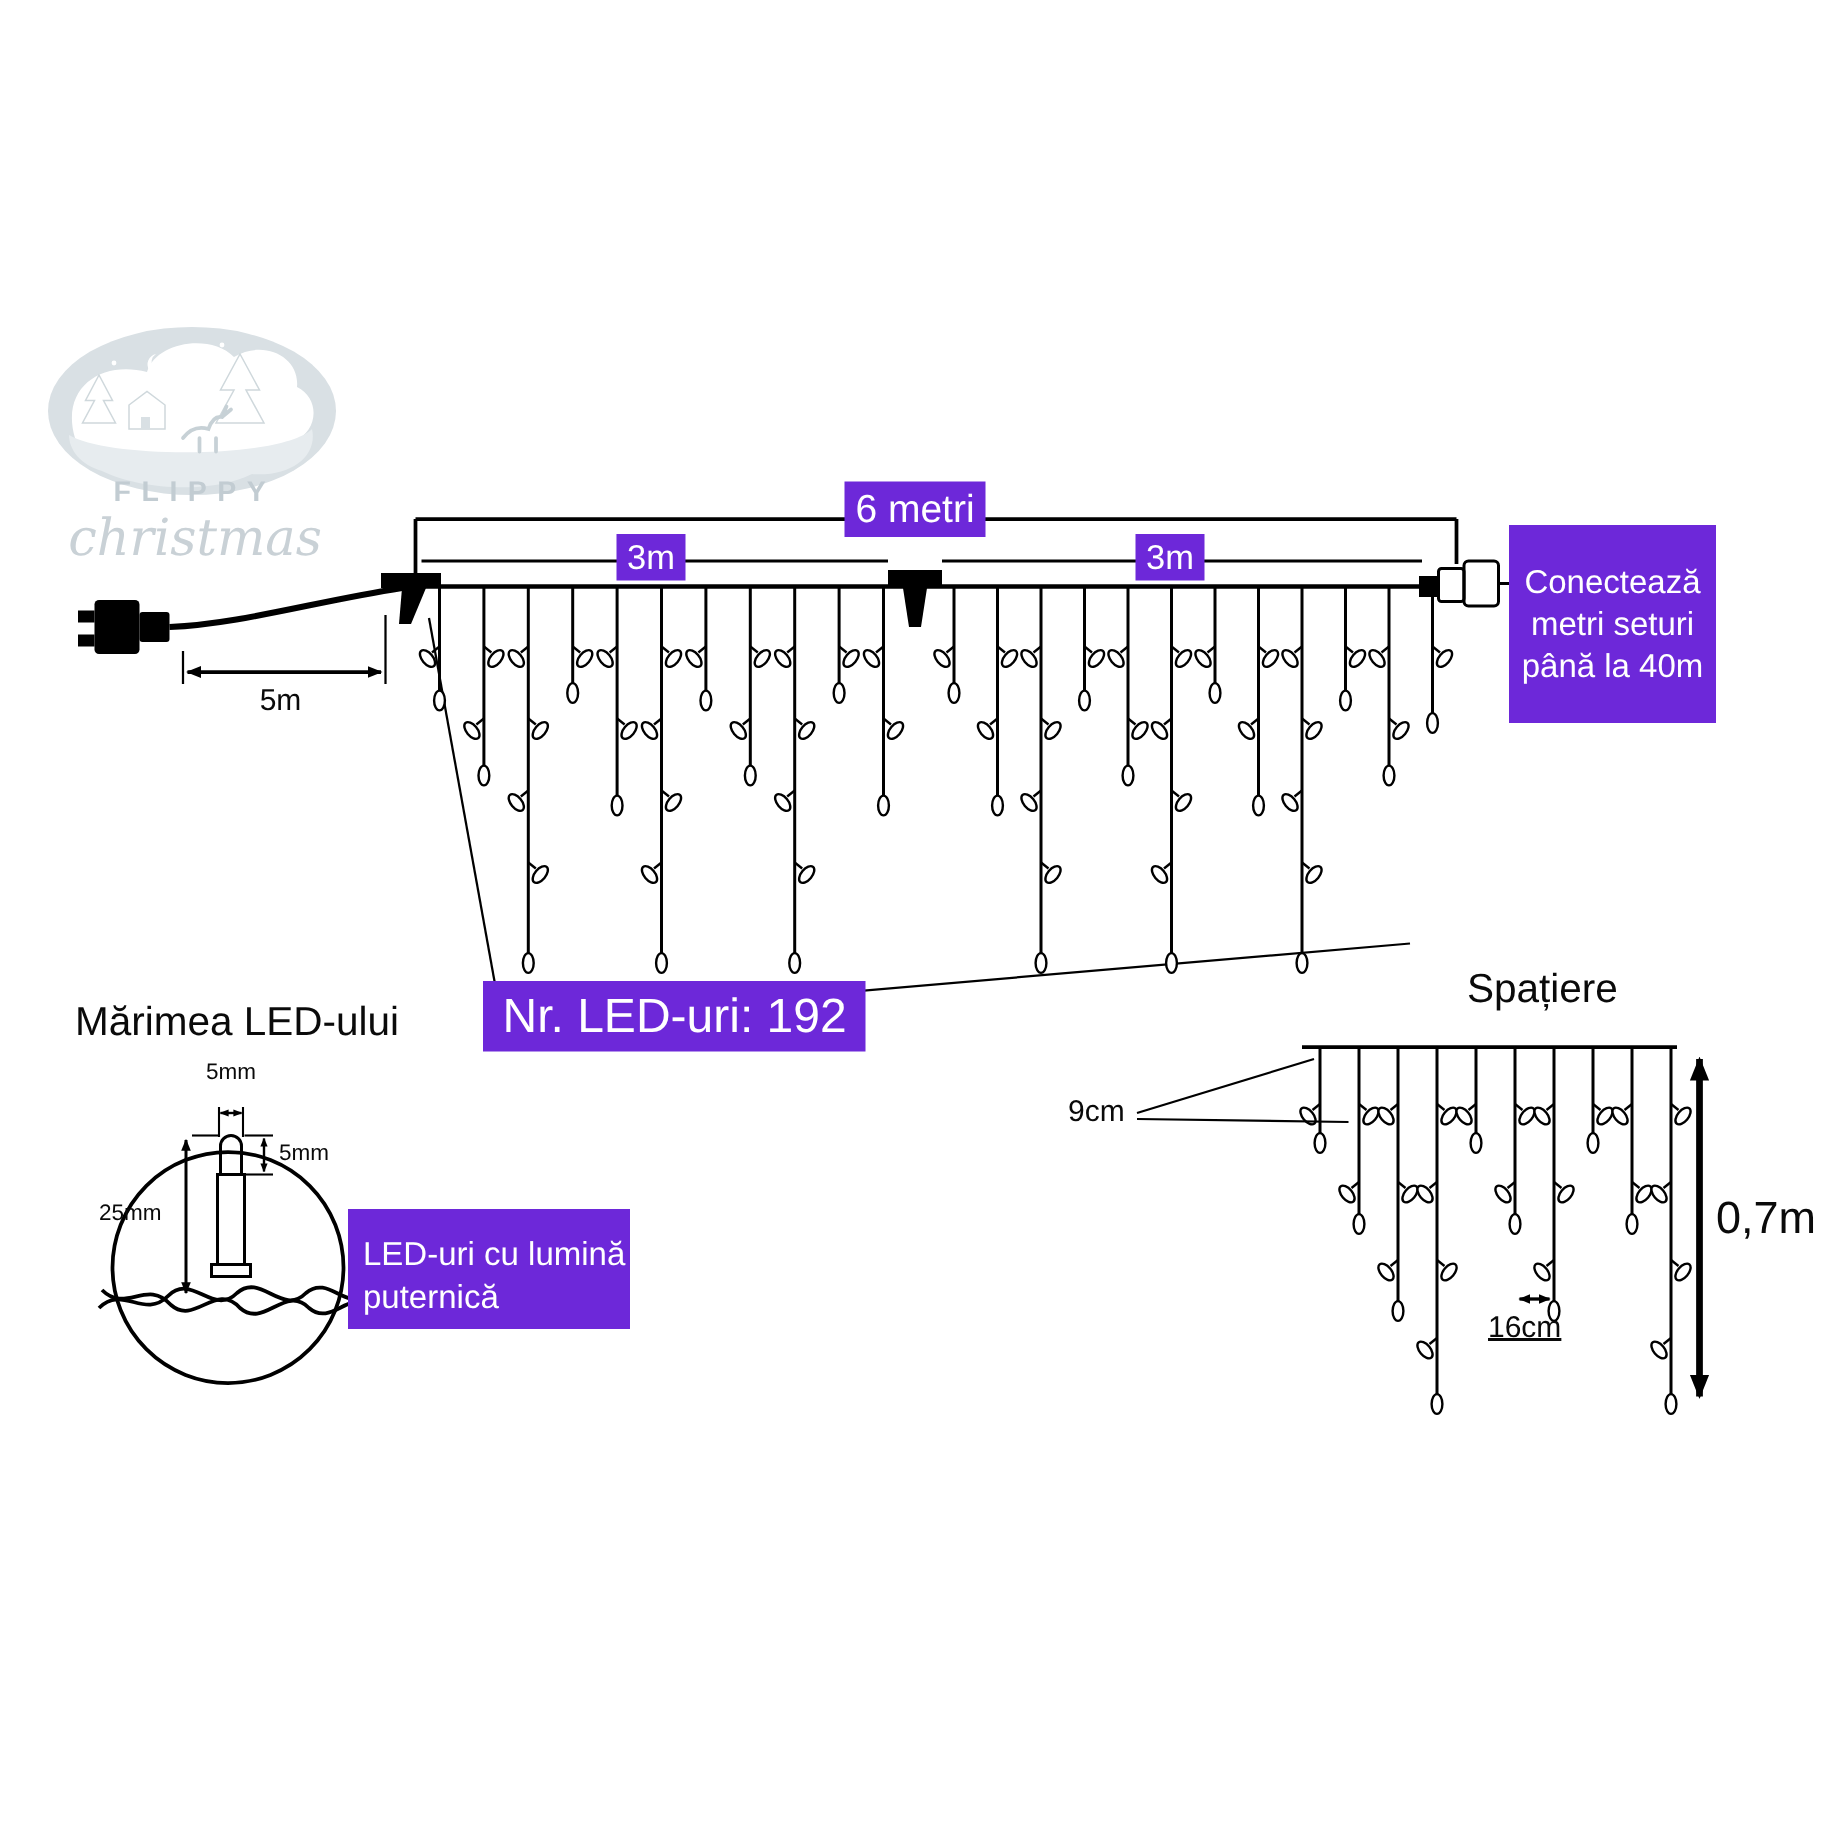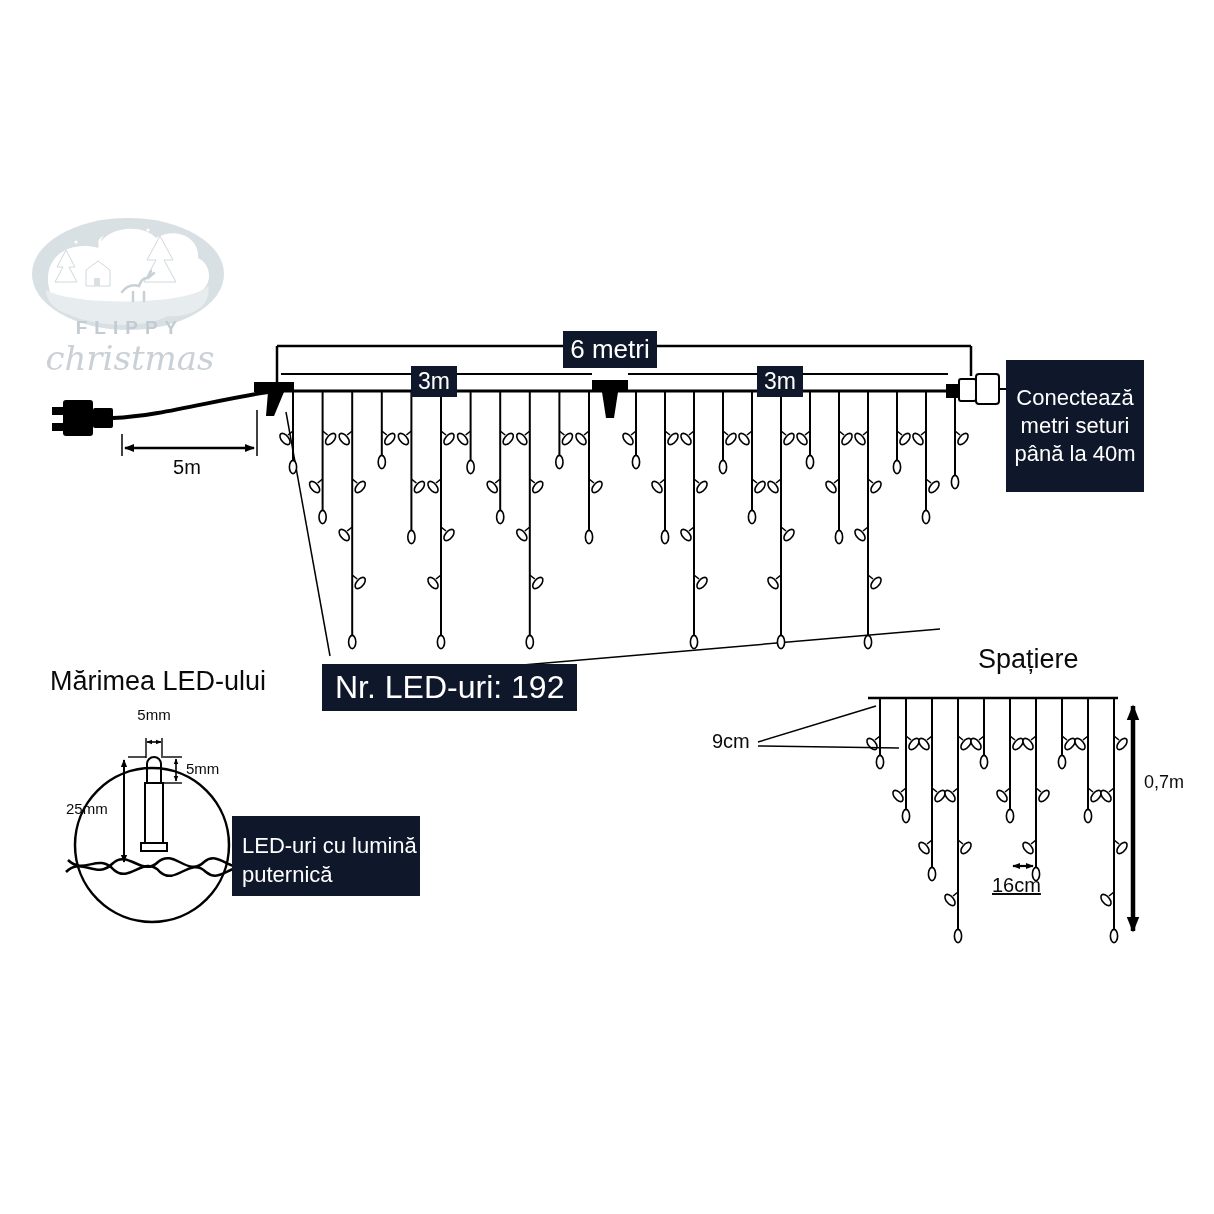--- a/index.html
+++ b/index.html
@@ -4,22 +4,22 @@
 <style>
   html,body{margin:0;padding:0;background:#ffffff;}
   .canvas{position:relative;width:1214px;height:1214px;background:#ffffff;overflow:hidden;
           font-family:"Liberation Sans","DejaVu Sans",sans-serif;color:#0a0a0a;}
   svg.layer{position:absolute;left:0;top:0;z-index:1;}
   .ln{stroke:#000;fill:none;}
   .strand{stroke:#000;stroke-width:2;fill:none;}
   .stub{stroke:#000;stroke-width:1.6;}
   .led{fill:#fff;stroke:#000;stroke-width:1.6;}
   .lbl{position:absolute;z-index:2;white-space:nowrap;}
-  .blk{position:absolute;z-index:2;background:#0f172a;color:#ffffff;
-       display:flex;align-items:center;justify-content:center;text-align:center;margin-top:10px;}
+  .blk{position:absolute;z-index:2;background:#6d28d9;color:#ffffff;
+       display:flex;align-items:center;justify-content:center;text-align:center;}
   .title{position:absolute;left:0;right:0;top:230px;text-align:center;z-index:2;
          font-size:57px;font-weight:700;letter-spacing:1px;}
   .foot{position:absolute;left:0;right:0;top:960px;text-align:center;z-index:2;font-size:27px;}
   .logo-top{font-size:19px;font-weight:700;letter-spacing:7px;fill:#c2ccd2;}
   .logo-script{font-family:"DejaVu Serif","Liberation Serif",serif;font-style:italic;
                font-size:34px;fill:#c9d1d6;}
 </style>
 </head>
 <body>
 
@@ -639,21 +639,21 @@
   <div class="lbl" style="left:152px;top:456px;width:70px;text-align:center;font-size:20px;">5m</div>
 
   <div class="lbl" style="left:978px;top:644px;width:120px;text-align:left;font-size:27px;">Spațiere</div>
 
   <div class="lbl" style="left:50px;top:666px;font-size:27px;">Mărimea LED-ului</div>
 
   <div class="lbl" style="left:712px;top:730px;font-size:20px;">9cm</div>
 
   <div class="lbl" style="left:992px;top:874px;width:62px;text-align:left;font-size:20px;text-decoration:underline;">16cm</div>
 
-  <div class="lbl" style="left:1144px;top:772px;font-size:18px;">0,7m</div>
+  <div class="lbl" style="left:1144px;top:796px;font-size:30px;">0,7m</div>
 
   <div class="lbl" style="left:128px;top:706px;width:52px;text-align:center;font-size:15px;">5mm</div>
 
   <div class="lbl" style="left:186px;top:760px;font-size:15px;">5mm</div>
 
   <div class="lbl" style="left:66px;top:800px;font-size:15px;">25mm</div>
 
 </div>
 
 </body></html>

